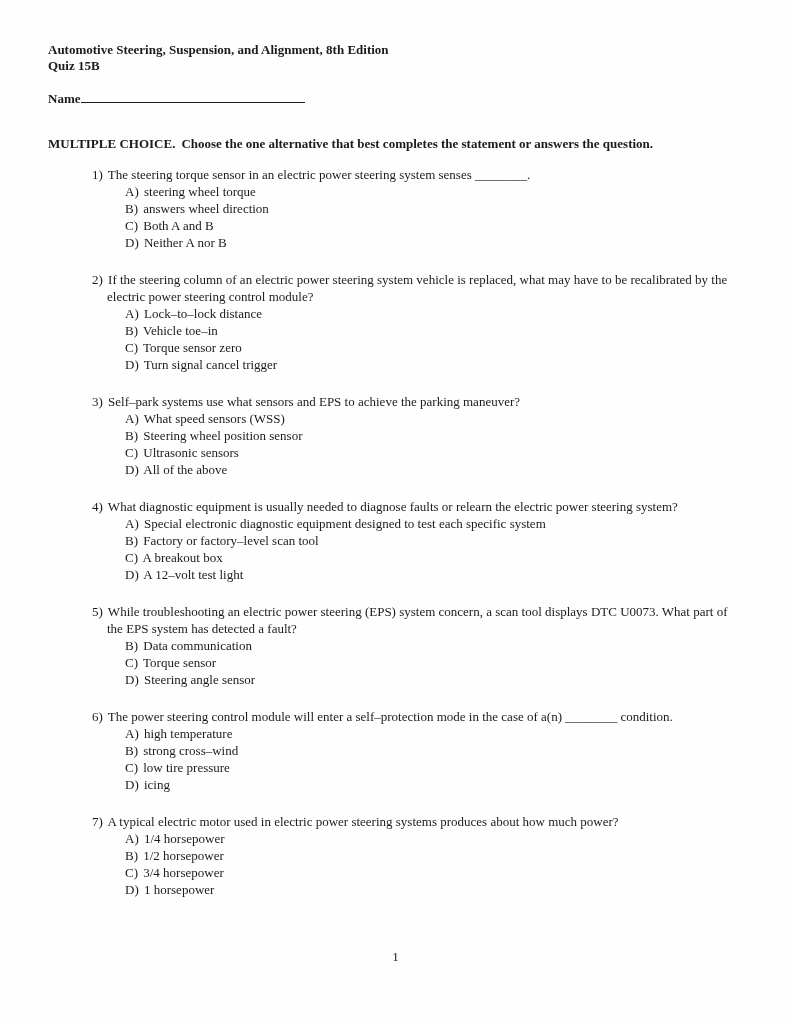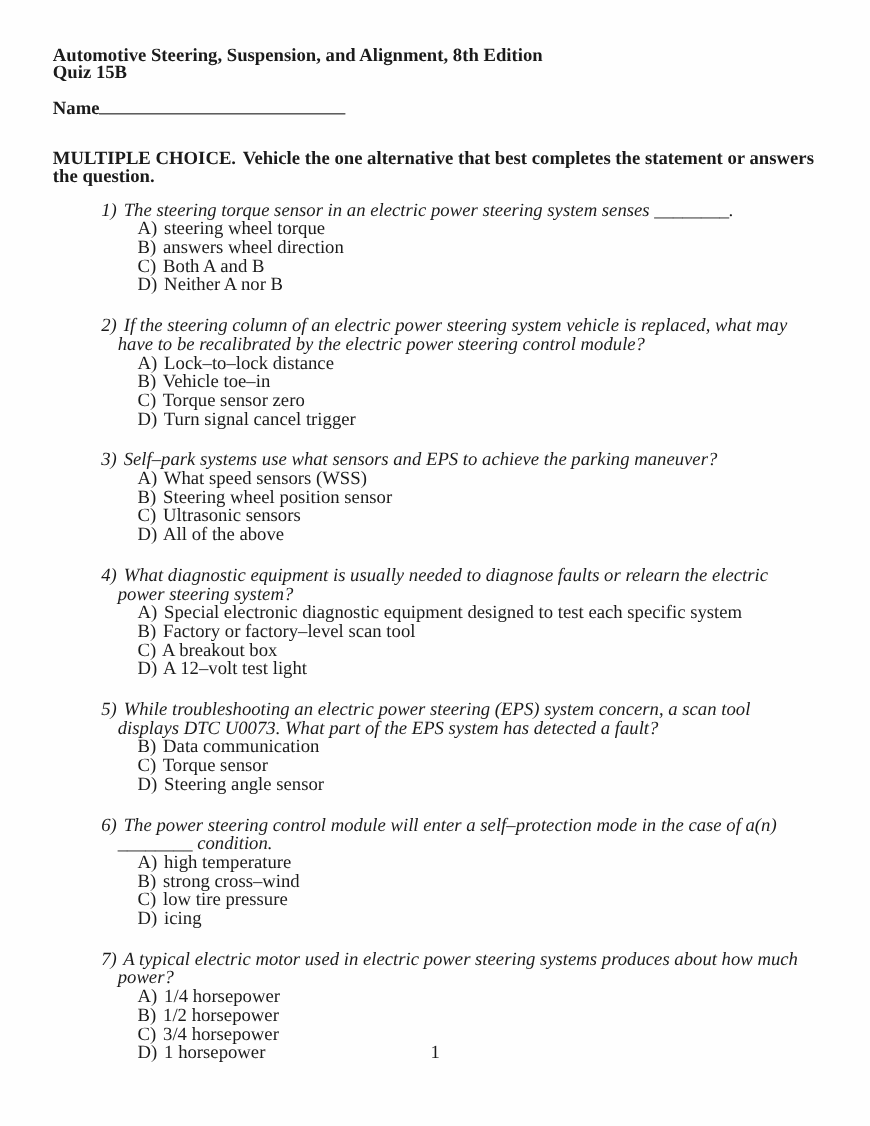--- a/index.html
+++ b/index.html
@@ -5,21 +5,21 @@
   * { margin: 0; padding: 0; box-sizing: border-box; }
   html, body { background: #ffffff; }
   .page {
     position: relative;
     width: 791px;
     height: 1024px;
     margin: 0 auto;
     background: #fefefe;
     color: #1b1b1b;
     font-family: "Liberation Serif", "DejaVu Serif", serif;
-    font-size: 17px;
+    font-size: 13px;
     line-height: 17px;
     padding: 42px 45px 0 48px;
     overflow: hidden;
   }
   .doc-title, .doc-subtitle { font-weight: bold; line-height: 16px; }
   .name-row { margin-top: 16px; height: 16px; }
   .name-label { font-weight: bold; }
   .name-underline {
     display: inline-block;
     width: 224px;
@@ -28,21 +28,20 @@
     vertical-align: baseline;
   }
   .instructions { margin-top: 30px; font-weight: bold; line-height: 16px; }
   .instructions .gap { display: inline-block; width: 6px; }
   .questions { margin-top: 14px; }
   .question { margin-left: 44px; margin-bottom: 20px; }
   .q-text {
     max-width: 650px;
     padding-left: 15px;
     text-indent: -15px;
-    font-style: italic;
   }
   .q-num { margin-right: 2px; }
   .options { margin-left: 33px; list-style: none; }
   .option { max-width: 600px; }
   .opt-label { margin-right: 2px; }
   .footer {
     position: absolute;
     top: 948px;
     left: 0;
     right: 0;
@@ -57,21 +56,21 @@
 
   <div class="doc-title">Automotive Steering, Suspension, and Alignment, 8th Edition</div>
 
   <div class="doc-subtitle">Quiz 15B</div>
 
   <div class="name-row">
     <span class="name-label">Name</span><span class="name-underline"></span>
   </div>
 
   <div class="instructions">
-    <span>MULTIPLE CHOICE.</span><span class="gap"></span><span>Vehicle the one alternative that best completes the statement or answers the question.</span>
+    <span>MULTIPLE CHOICE.</span><span class="gap"></span><span>Choose the one alternative that best completes the statement or answers the question.</span>
   </div>
 
   <div class="questions">
   <div class="question">
     <div class="q-text">
       <span class="q-num">1)</span>
       <span class="q-body">The steering torque sensor in an electric power steering system senses ________.</span>
     </div>
     <ul class="options">
   <li class="option">

